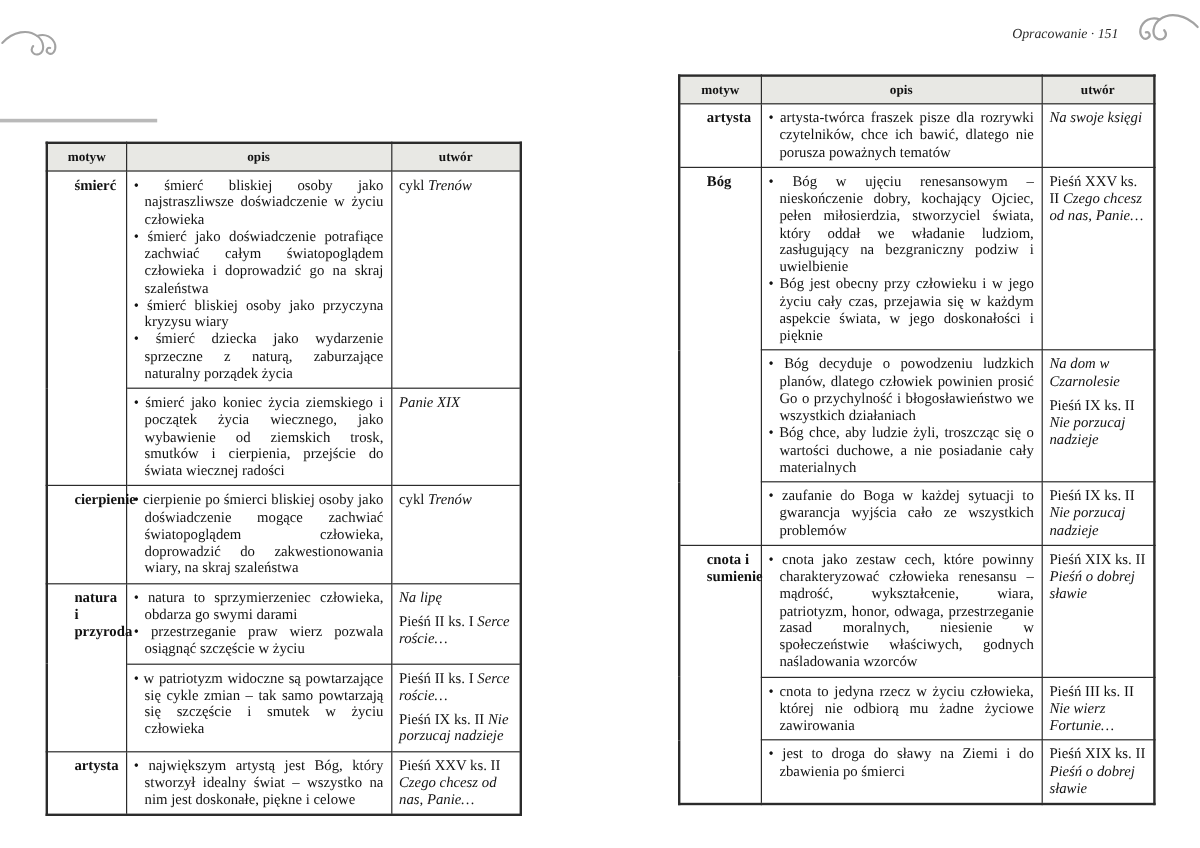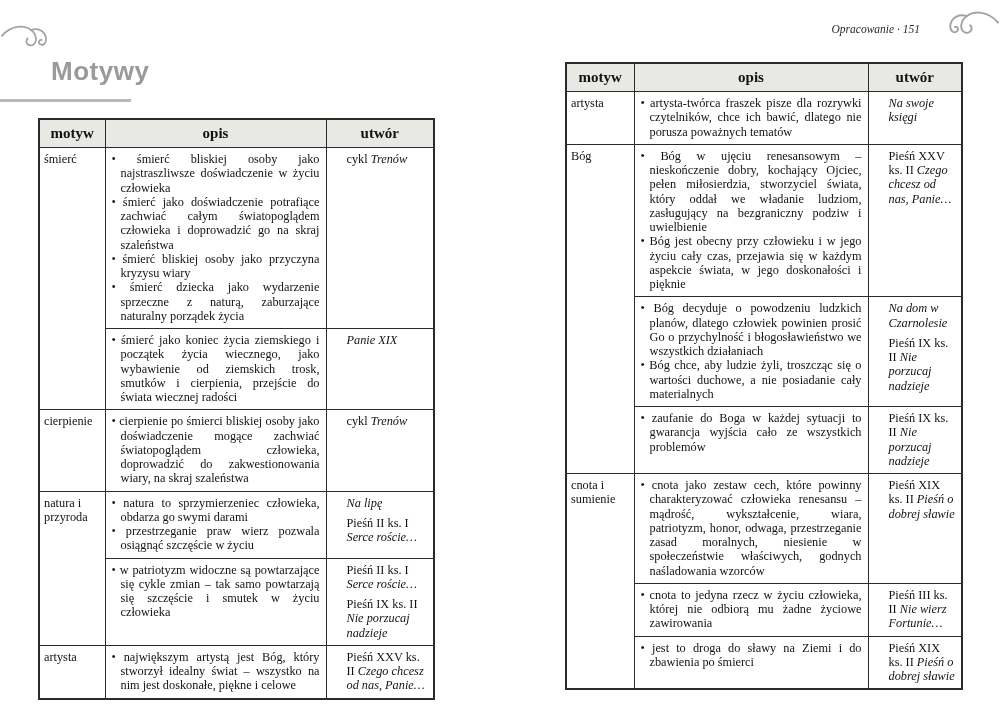--- a/index.html
+++ b/index.html
@@ -15,50 +15,50 @@
     font-family:"Liberation Sans", sans-serif;font-weight:bold;
     font-size:26px;letter-spacing:.5px;color:var(--title,#9a9a9a);
   }
   .title-underline{
     position:absolute;left:0;top:99px;width:131px;height:3px;
     background:var(--underline,#b9b9b9);
   }
 
   
   .running-head{
-    position:absolute;top:23px;right:80px;
+    position:absolute;top:23px;right:68px;
     font-style:italic;font-size:11.5px;color:#2a2a2a;
   }
 
   
   .flourish{position:absolute;}
   .fl-left{left:1px;top:21px;width:50px;height:38px;}
   .fl-right{right:1px;top:7px;width:54px;height:40px;transform:scaleX(-1);}
   .flourish path{stroke:var(--flourish,#a3a3a3);fill:none;stroke-width:2.1;stroke-linecap:round;}
 
   
   table.motifs{
     position:absolute;border-collapse:collapse;table-layout:fixed;background:#fff;
     border:2px solid var(--border,#2b2b2b);
   }
   table.motifs.left{left:38px;top:118px;width:397px;}
   table.motifs.right{left:565px;top:62px;width:398px;}
   .motifs th,.motifs td{border:1.4px solid var(--border,#2b2b2b);}
   .motifs th{
-    background:var(--header-bg,#e8e8e4);font-weight:bold;font-size:15px;
+    background:var(--header-bg,#e8e8e4);font-weight:bold;font-size:11px;
     padding:5px 2px;text-align:center;
   }
   .motifs td{
     vertical-align:top;font-size:12.3px;line-height:1.16;
     padding:4px 6px 5px;
   }
-  td.motyw{font-weight:normal;padding-left:4px;padding-right:3px;margin-top:12px;}
+  td.motyw{font-weight:bold;padding-left:22px;padding-right:3px;margin-top:12px;}
   td.opis{text-align:justify;hyphens:auto;}
   .bullet{padding-left:9px;text-indent:-9px;}
-  td.utwor{padding-left:20px;padding-right:4px;}
+  td.utwor{padding-left:6px;padding-right:4px;}
   .work + .work{margin-top:6px;}
   .b{font-weight:normal}
   .i{font-style:italic}
 
   .left col.c-motyw{width:66px;} .left col.c-utwor{width:108px;}
   .right col.c-motyw{width:68px;} .right col.c-utwor{width:94px;}
 </style>
 </head>
 <body>
 
@@ -68,21 +68,20 @@
     <path d="M1,16 C12,4 27,2 36,9 C43,14 44,24 38,27 C33,29 28,24 32,19"></path>
     <path d="M36,9 C44,6 52,10 54,18 C55,24 51,29 47,26 C44,24 46,20 49,21"></path>
   </svg>
   <svg class="flourish fl-right" viewBox="0 0 60 42" aria-hidden="true">
     <path d="M1,16 C12,4 27,2 36,9 C43,14 44,24 38,27 C33,29 28,24 32,19"></path>
     <path d="M36,9 C44,6 52,10 54,18 C55,24 51,29 47,26 C44,24 46,20 49,21"></path>
   </svg>
 
   <div class="running-head">Opracowanie · 151</div>
 
-  <h1 class="title">Motywy</h1>
   <div class="title-underline"></div>
 
   <table class="motifs left">
     <colgroup>
         <col class="c-motyw">
         <col class="c-opis">
         <col class="c-utwor">
       </colgroup>
     <thead>
       <tr>

